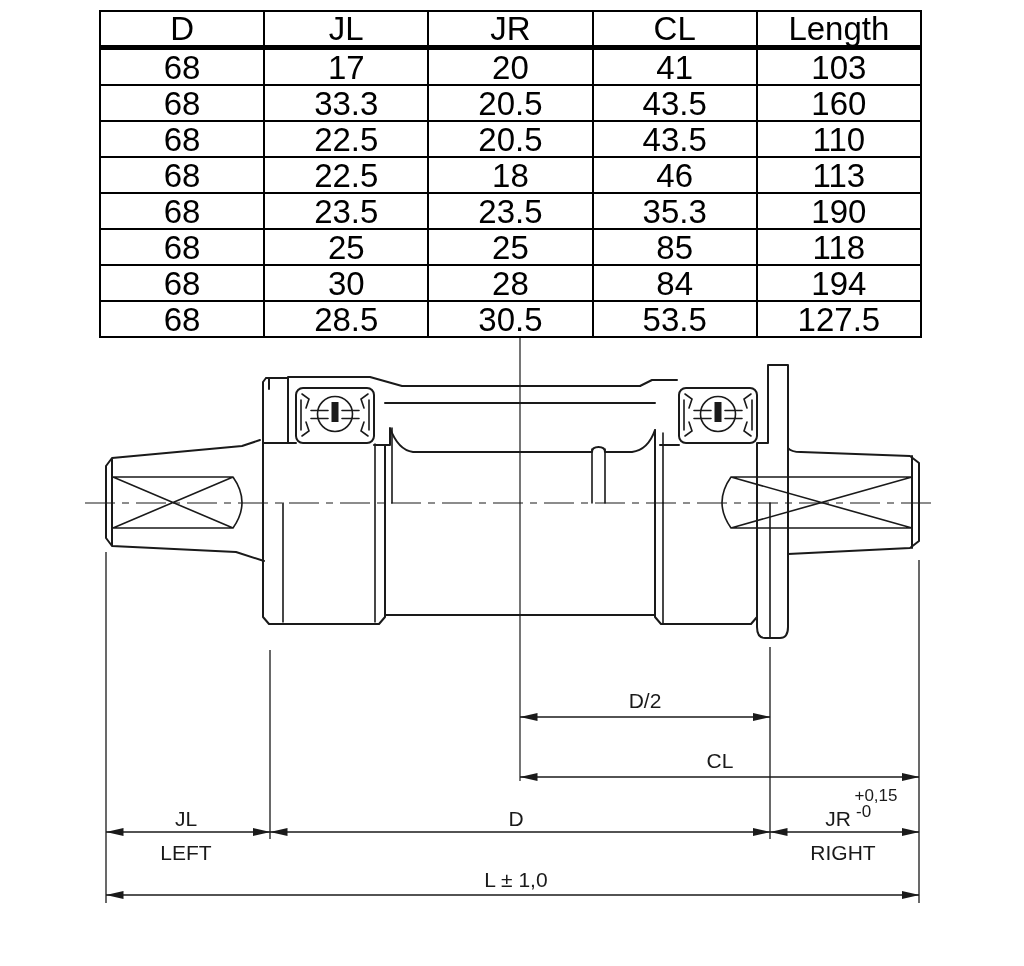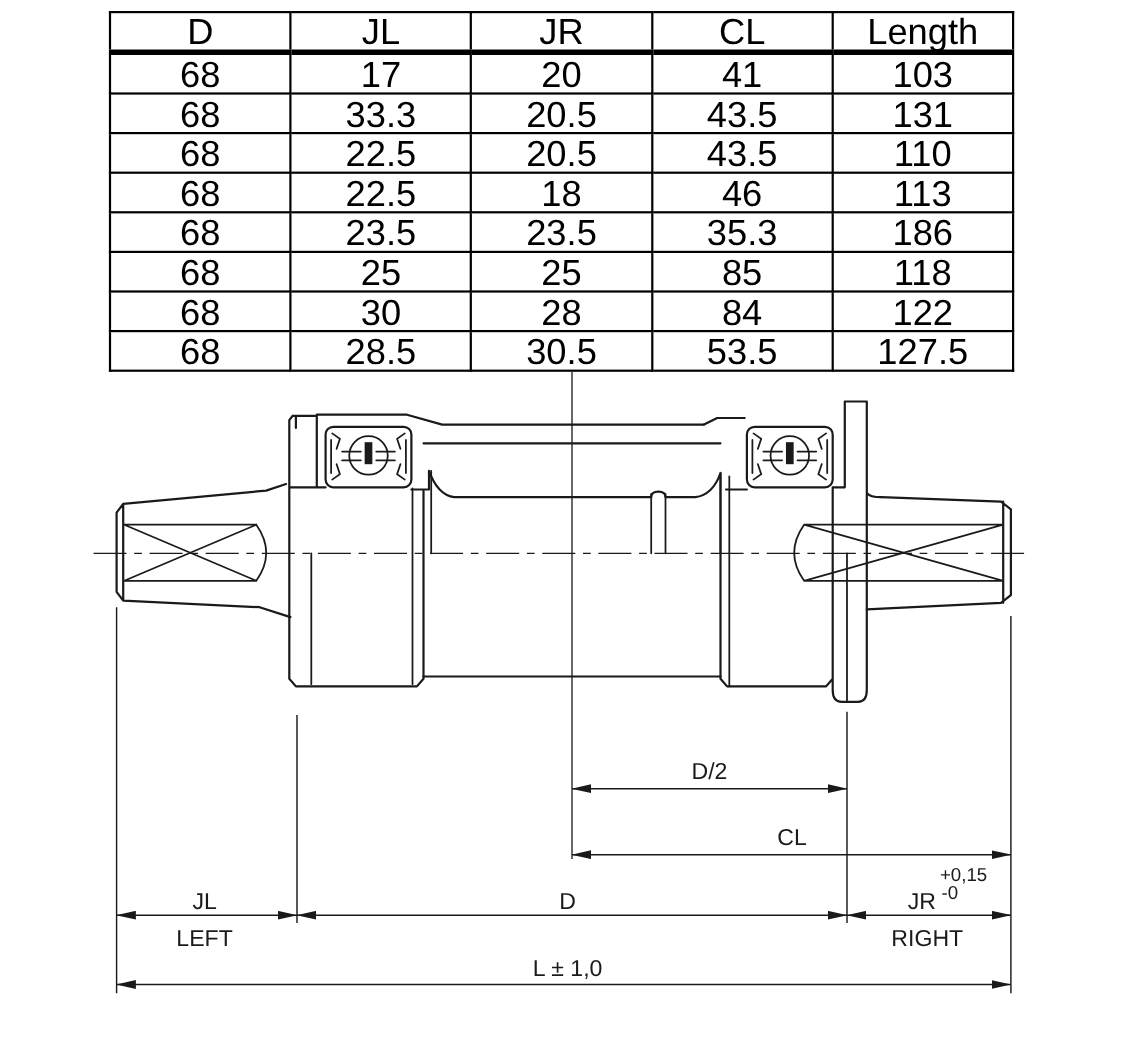--- a/index.html
+++ b/index.html
@@ -45,56 +45,56 @@
         <td>17</td>
         <td>20</td>
         <td>41</td>
         <td>103</td>
       </tr>
       <tr>
         <td>68</td>
         <td>33.3</td>
         <td>20.5</td>
         <td>43.5</td>
-        <td>131</td>
+        <td>160</td>
       </tr>
       <tr>
         <td>68</td>
         <td>22.5</td>
         <td>20.5</td>
         <td>43.5</td>
         <td>110</td>
       </tr>
       <tr>
         <td>68</td>
         <td>22.5</td>
         <td>18</td>
         <td>46</td>
         <td>113</td>
       </tr>
       <tr>
         <td>68</td>
         <td>23.5</td>
         <td>23.5</td>
         <td>35.3</td>
-        <td>186</td>
+        <td>190</td>
       </tr>
       <tr>
         <td>68</td>
         <td>25</td>
         <td>25</td>
         <td>85</td>
         <td>118</td>
       </tr>
       <tr>
         <td>68</td>
         <td>30</td>
         <td>28</td>
         <td>84</td>
-        <td>122</td>
+        <td>194</td>
       </tr>
       <tr>
         <td>68</td>
         <td>28.5</td>
         <td>30.5</td>
         <td>53.5</td>
         <td>127.5</td>
       </tr>
     </tbody>
 </table>

